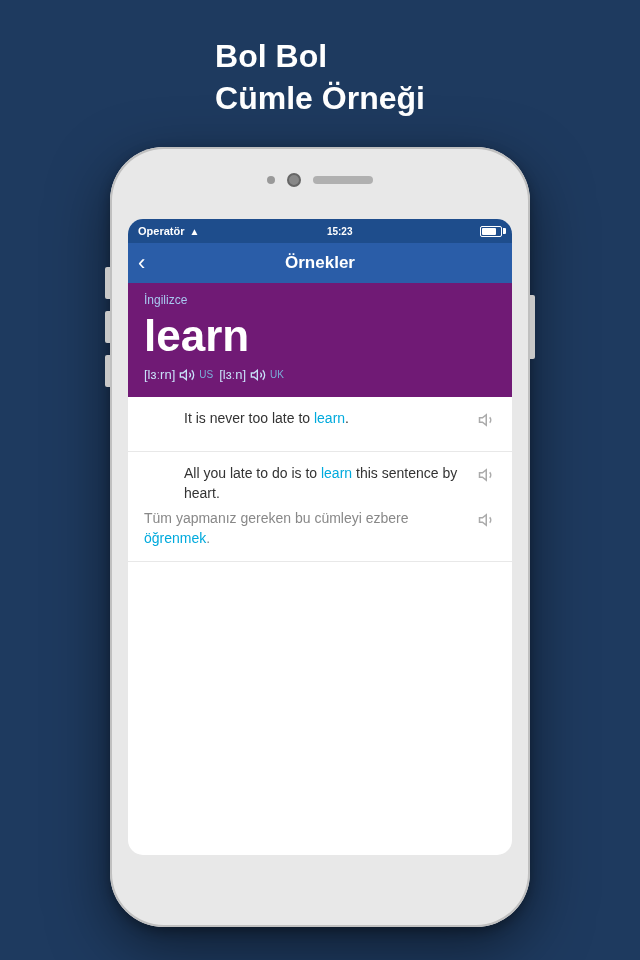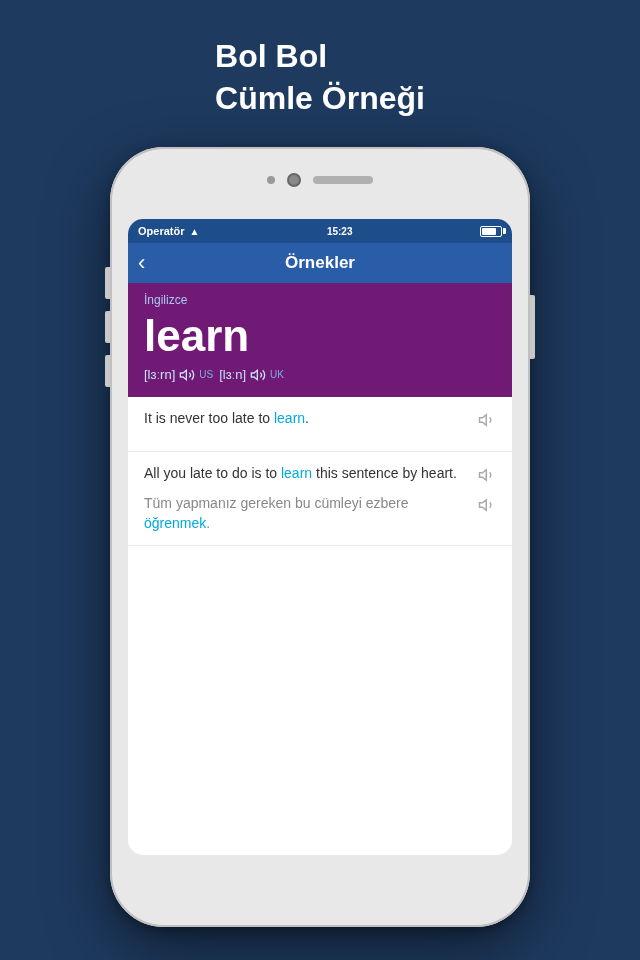--- a/index.html
+++ b/index.html
@@ -248,20 +248,21 @@
     .sentence-item {
       padding: 12px 16px;
       border-bottom: 1px solid #e8e8e8;
     }
 
     .sentence-en {
       display: flex;
       align-items: flex-start;
       justify-content: space-between;
       margin-bottom: 6px;
+      margin-left: 40px;
     }
 
     .sentence-tr {
       display: flex;
       align-items: flex-start;
       justify-content: space-between;
     }
 
     .sentence-text {
       font-size: 14px;

